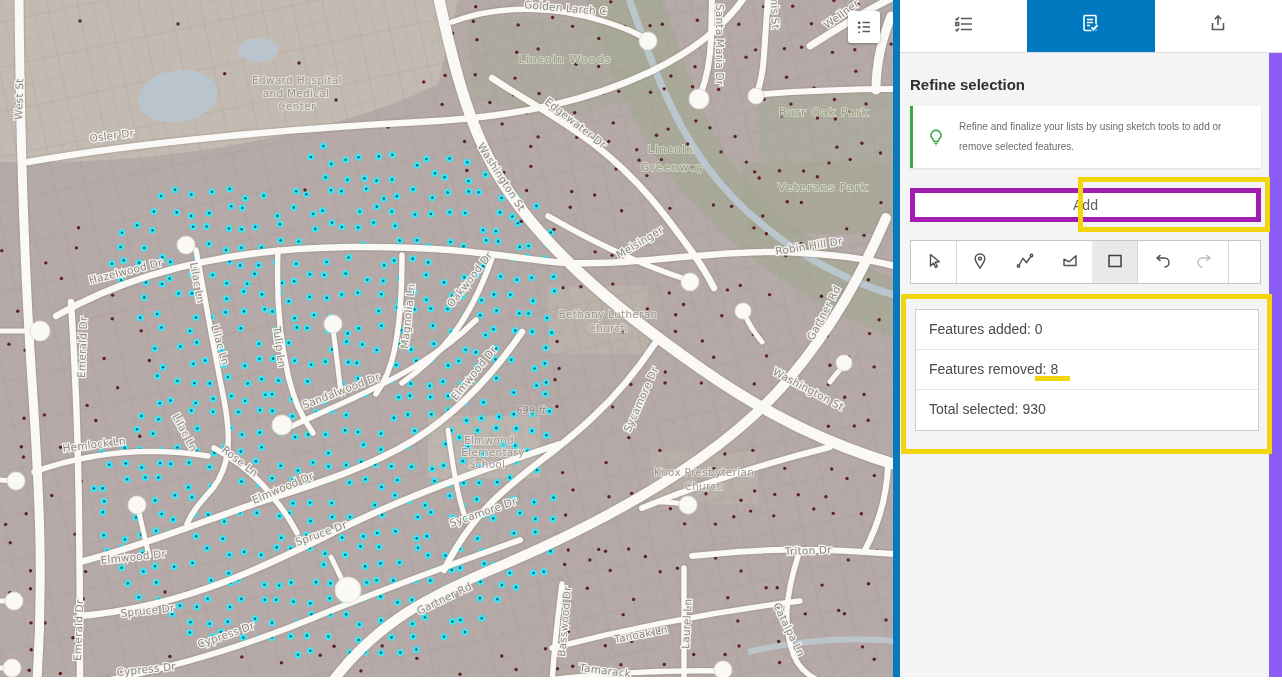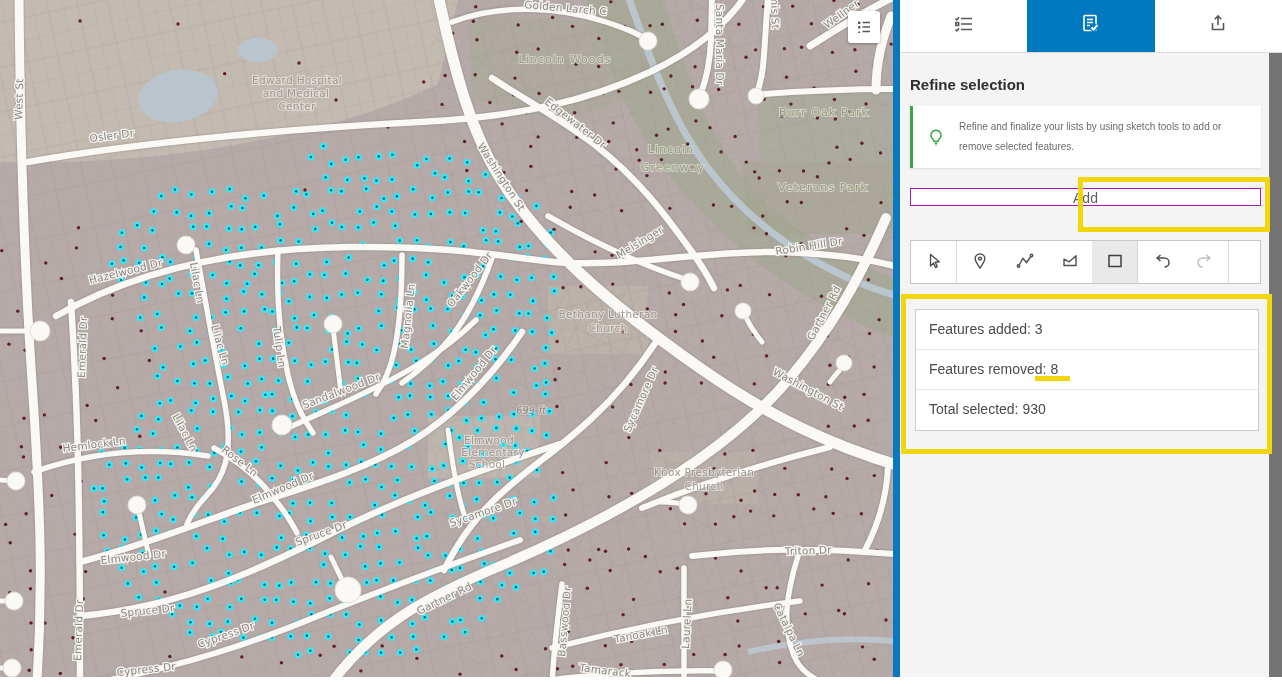--- a/index.html
+++ b/index.html
@@ -15,33 +15,33 @@
   .lbl-i{font-family:"DejaVu Sans",sans-serif;font-size:10.5px;fill:#9e968f;
          stroke:rgba(255,255,255,.5);stroke-width:2px;paint-order:stroke;letter-spacing:.3px;}
   .lbl-e{font-family:"DejaVu Sans",sans-serif;font-style:italic;font-size:10px;fill:#8f8a84;
          stroke:rgba(255,255,255,.4);stroke-width:2px;paint-order:stroke;}
   .roads{filter:drop-shadow(0 0 1px rgba(125,115,105,.7));}
   .map-btn{position:absolute;left:848px;top:11px;width:32px;height:32px;background:#fff;
            border-radius:3px;box-shadow:0 1px 3px rgba(0,0,0,.3);display:flex;
            align-items:center;justify-content:center;cursor:pointer;}
   
   .divider{position:absolute;left:893px;top:0;width:7px;height:677px;background:#0878bf;}
-  .panel{position:absolute;left:900px;top:0;width:382px;height:677px;background:#737373;}
+  .panel{position:absolute;left:900px;top:0;width:382px;height:677px;background:#8b5cf6;}
   .tabbar{height:52px;display:flex;background:#fff;border-bottom:1px solid #dcdcdc;}
   .tab{flex:1;display:flex;align-items:center;justify-content:center;cursor:pointer;}
   .tab.active{background:#0079c1;}
   .panel-body{position:absolute;left:0;top:53px;width:369px;height:624px;background:#f4f4f4;}
   .p-title{margin:23px 0 0 10px;font-size:15px;font-weight:bold;color:#2f2f2f;}
   .tip-card{position:relative;margin:13px 8px 0 10px;background:#fff;border-left:3px solid #3aa644;
             box-shadow:0 1px 2px rgba(0,0,0,.10);display:flex;align-items:center;min-height:62px;
             box-sizing:border-box;}
   .tip-icon{width:46px;display:flex;align-items:center;justify-content:center;flex:none;}
   .tip-text{margin:0;padding:11px 8px 11px 0;font-size:10px;line-height:20px;color:#6b6b6b;width:292px;}
   .seg-wrap{position:relative;margin:20px 8px 0 10px;height:34px;}
-  .segmented{display:flex;height:18px;border:1px solid #a21caf;background:#fff;box-sizing:border-box;justify-content:flex-end;}
+  .segmented{display:flex;height:34px;border:5px solid #a21caf;background:#fff;box-sizing:border-box;justify-content:flex-end;}
   .seg{flex:1;border:none;background:#fff;font-family:inherit;font-size:14px;color:#5e5e5e;cursor:pointer;}
   .seg.active{background:#0079c1;color:#fff;}
   .hl{position:absolute;border:5px solid #f2d60b;box-sizing:border-box;pointer-events:none;}
   .hl-remove{left:168px;top:-11px;width:192px;height:55px;}
   .toolbar{margin:18px 8px 0 10px;height:44px;background:#fff;border:1px solid #c6c6c6;
            box-sizing:border-box;display:flex;align-items:center;}
   .tool{width:45px;height:42px;display:flex;align-items:center;justify-content:center;
         background:transparent;border:none;cursor:pointer;flex:none;}
   .tool.active{background:#e9e9e9;}
   .tool.disabled{cursor:default;}
@@ -1867,21 +1867,21 @@
             </svg>
           </span>
         </button>
         <div class="tsep"></div>
       </div>
 
       <div class="stats-wrap">
         <div class="hl hl-stats"></div>
         <div class="stats-card">
           <div class="stat-row">
-            <span>Features added: 3</span>
+            <span>Features added: 0</span>
           </div>
           <div class="stat-row">
             <span>Features removed: 8</span>
             <span class="underline"></span>
           </div>
           <div class="stat-row">
             <span>Total selected: 930</span>
           </div>
         </div>
       </div>

